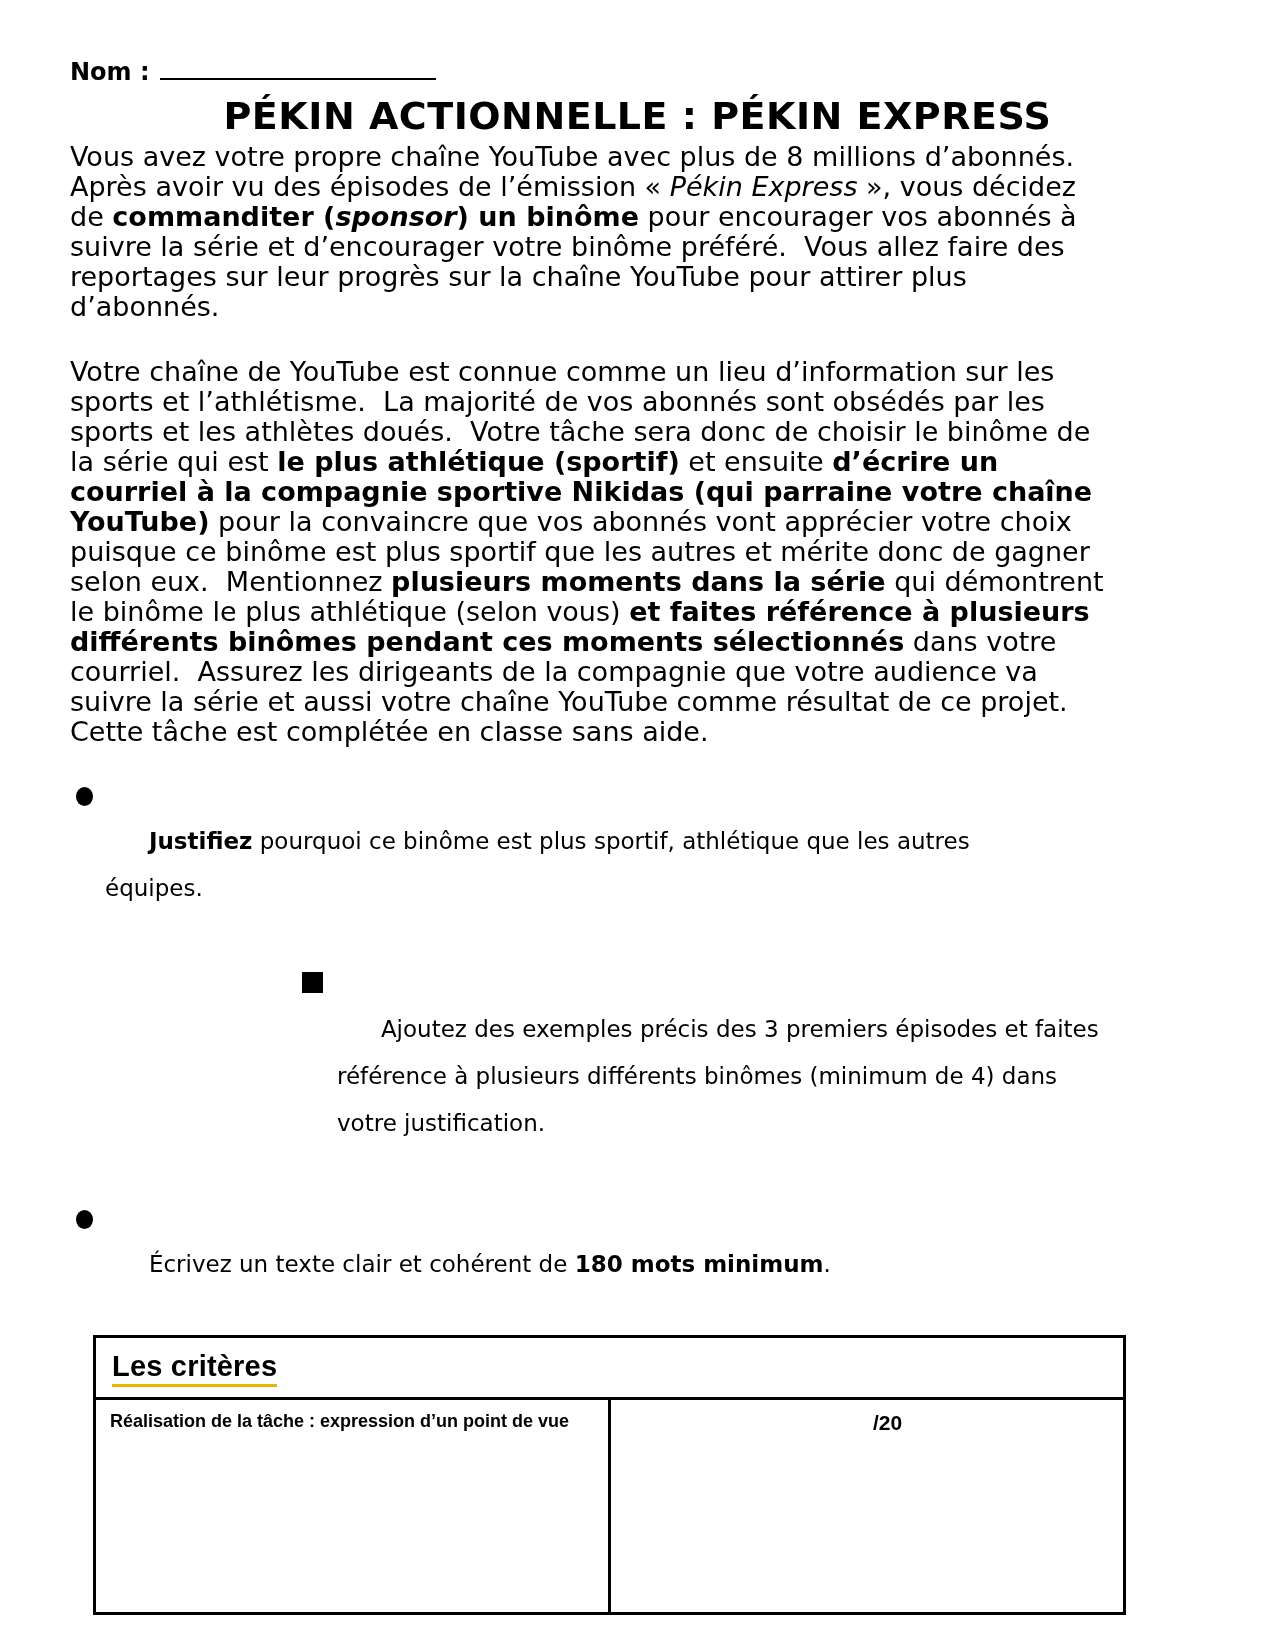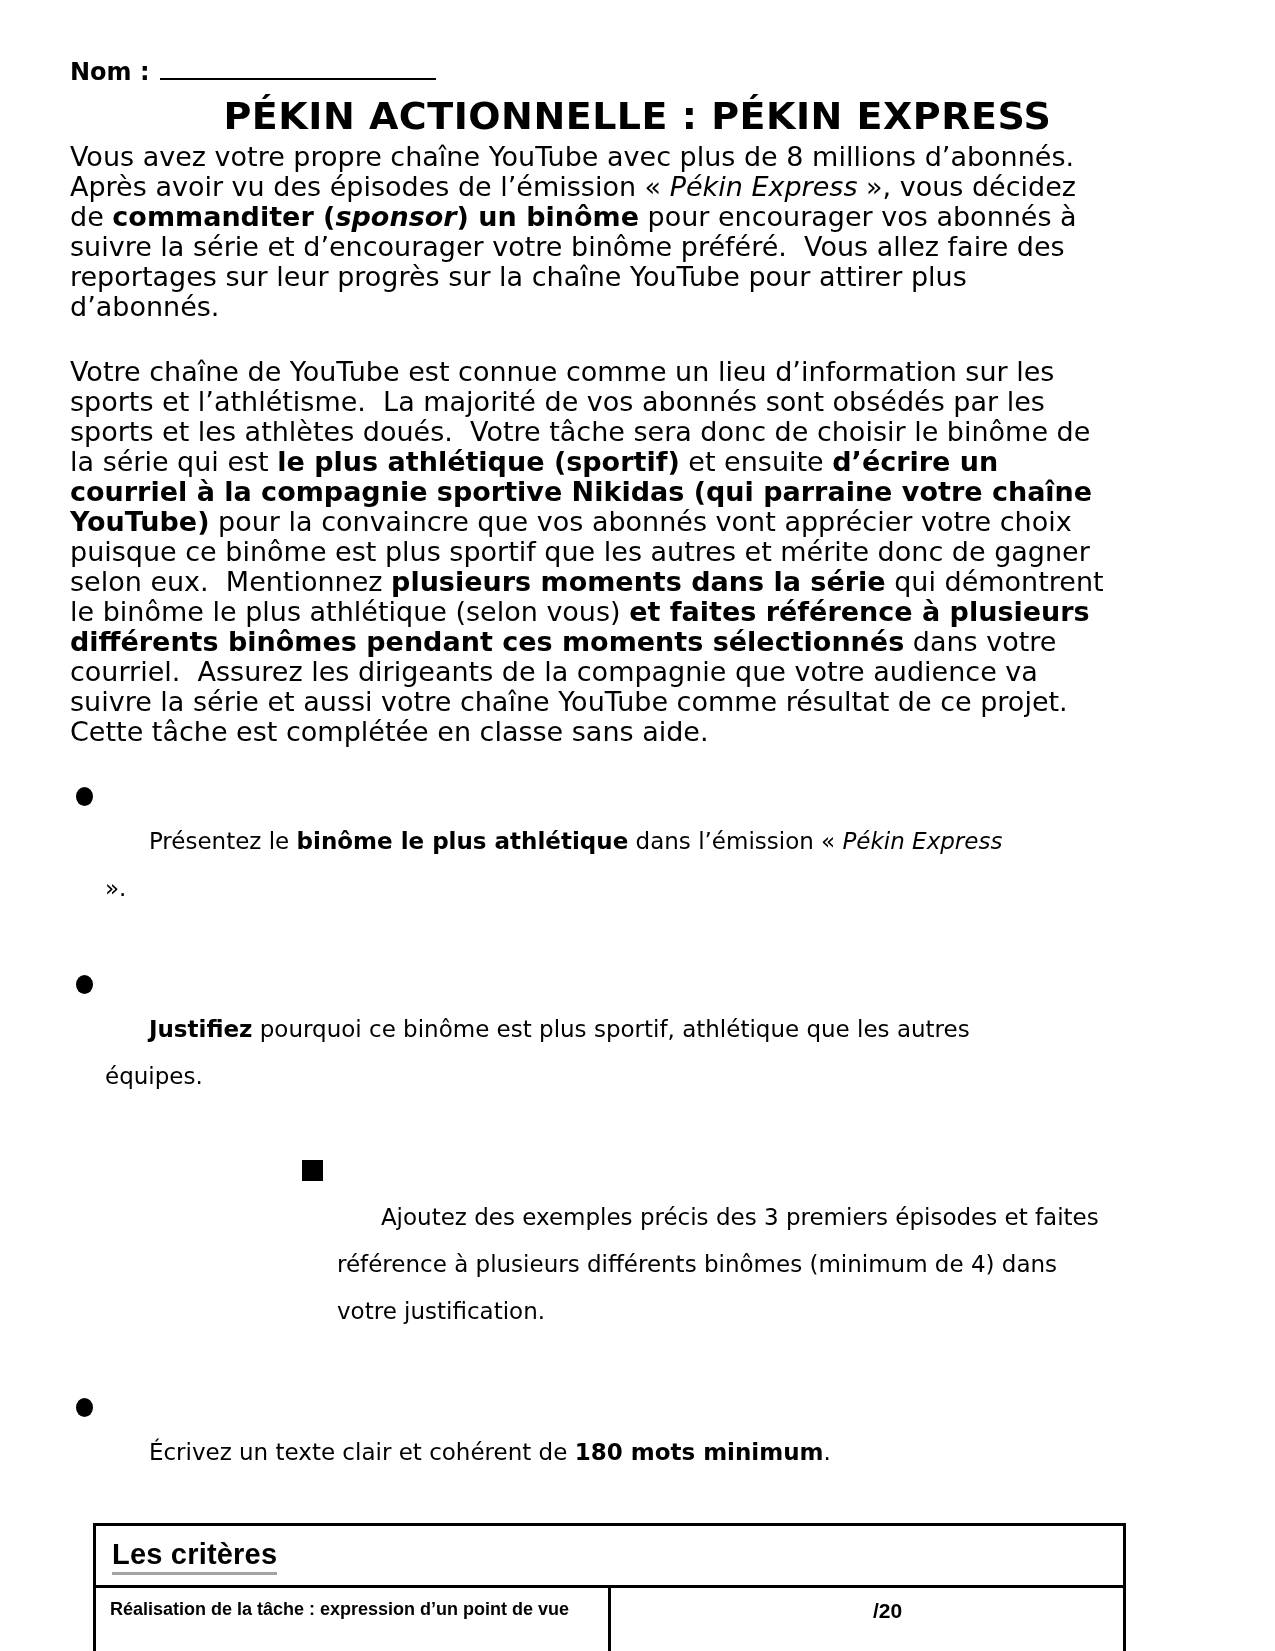--- a/index.html
+++ b/index.html
@@ -27,21 +27,21 @@
   .bullet-item .dot{position:absolute;left:6px;top:16px;width:17px;height:19px;background:#000;border-radius:50%;}
   .bullet-item.sub{padding-left:267px;}
   .bullet-item.sub .sq{position:absolute;left:232px;top:13px;width:21px;height:21px;background:#000;}
 
   table.criteria{
     border-collapse:collapse;margin-left:23px;margin-top:0;width:1033px;
     font-family:"Liberation Sans",sans-serif;table-layout:fixed;
   }
   table.criteria td{border:3px solid #000;vertical-align:top;}
   td.tbl-header{padding:12px 16px 14px 16px;}
-  .tbl-header-text{font-weight:bold;font-size:29px;border-bottom:3px solid #a3a3a3;padding-bottom:2px;letter-spacing:.2px;}
+  .tbl-header-text{font-weight:bold;font-size:29px;border-bottom:3px solid #eab308;padding-bottom:2px;letter-spacing:.2px;}
   td.desc{width:846px;padding:8px 12px 10px 14px;font-size:18px;line-height:26px;}
   td.desc .row-title{font-weight:bold;}
   td.score{width:131px;text-align:center;padding-top:9px;padding-left:42px;font-weight:bold;font-size:21px;line-height:28px;}
   tr.r1 td{height:194px;}
 </style>
 </head>
 <body>
 
 <div class="page">
 
@@ -51,24 +51,20 @@
 
   <div class="doc-title">PÉKIN ACTIONNELLE : PÉKIN EXPRESS</div>
 
 
   <div class="para p1"><span>Vous avez votre propre chaîne YouTube avec plus de 8 millions d’abonnés.  Après avoir vu des épisodes de l’émission « </span><span style="font-style: italic;">Pékin Express</span><span> », vous décidez de </span><span style="font-weight: bold;">commanditer (</span><span style="font-weight: bold; font-style: italic;">sponsor</span><span style="font-weight: bold;">) un binôme</span><span> pour encourager vos abonnés à suivre la série et d’encourager votre binôme préféré.  Vous allez faire des reportages sur leur progrès sur la chaîne YouTube pour attirer plus d’abonnés.</span></div>
 
   <div class="para p2"><span>Votre chaîne de YouTube est connue comme un lieu d’information sur les sports et l’athlétisme.  La majorité de vos abonnés sont obsédés par les sports et les athlètes doués.  Votre tâche sera donc de choisir le binôme de la série qui est </span><span style="font-weight: bold;">le plus athlétique (sportif)</span><span> et ensuite </span><span style="font-weight: bold;">d’écrire un courriel à la compagnie sportive Nikidas (qui parraine votre chaîne YouTube)</span><span> pour la convaincre que vos abonnés vont apprécier votre choix puisque ce binôme est plus sportif que les autres et mérite donc de gagner selon eux.  Mentionnez </span><span style="font-weight: bold;">plusieurs moments dans la série</span><span> qui démontrent le binôme le plus athlétique (selon vous) </span><span style="font-weight: bold;">et faites référence à plusieurs différents binômes pendant ces moments sélectionnés</span><span> dans votre courriel.  Assurez les dirigeants de la compagnie que votre audience va suivre la série et aussi votre chaîne YouTube comme résultat de ce projet. Cette tâche est complétée en classe sans aide.</span></div>
 
 
   <div class="bullets">
-    <div class="bullet-item">
-      <span class="dot"></span><span><span>Présentez le </span><span style="font-weight: bold;">binôme le plus athlétique</span><span> dans l’émission « </span><span style="font-style: italic;">Pékin Express</span><span>
-».</span></span>
-    </div>
     <div class="bullet-item">
       <span class="dot"></span><span><span style="font-weight: bold;">Justifiez</span><span> pourquoi ce binôme est plus sportif, athlétique que les autres
 équipes.</span></span>
     </div>
     <div class="bullet-item sub">
       <span class="sq"></span><span><span>Ajoutez des exemples précis des 3 premiers épisodes et faites référence à plusieurs différents binômes (minimum de 4) dans votre justification.</span></span>
     </div>
     <div class="bullet-item">
       <span class="dot"></span><span><span>Écrivez un texte clair et cohérent de </span><span style="font-weight: bold;">180 mots minimum</span><span>.</span></span>
     </div>

